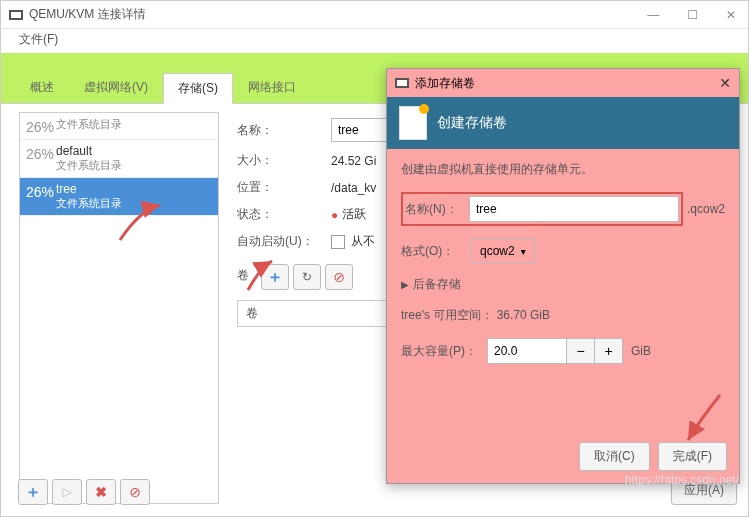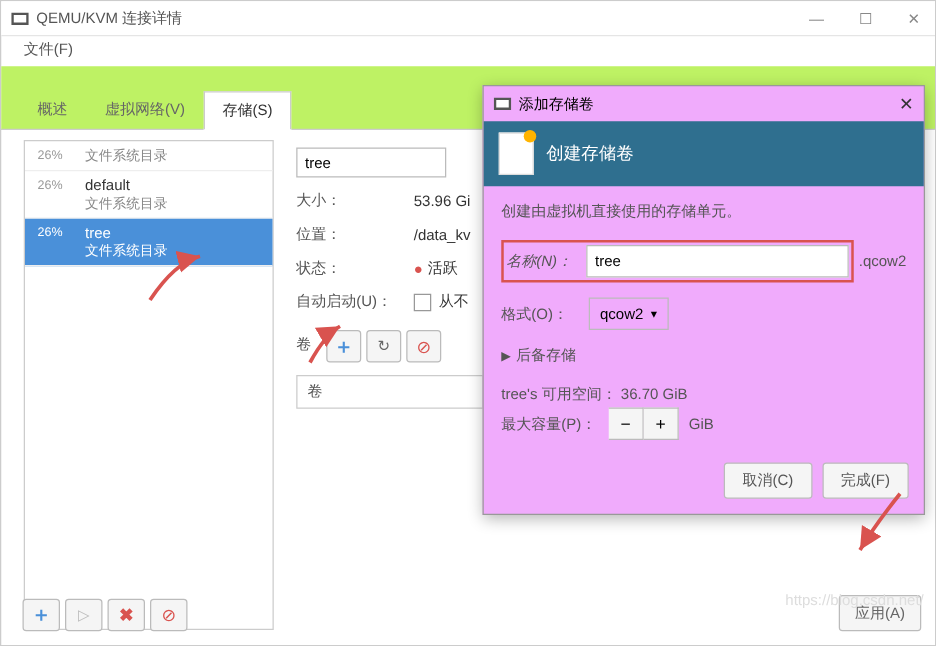--- a/index.html
+++ b/index.html
@@ -15,21 +15,21 @@
 .menubar { height: 24px; padding: 0 12px; display: flex; color: #555; }
 .menubar-item { padding: 2px 6px; cursor: pointer; }
 
 .tabbar { display: flex; background: #bef264; border-bottom: 1px solid #ccc; padding-left: 14px; padding-top: 19px; }
 .tab { padding: 6px 14px; color: #666; cursor: pointer; border: 1px solid transparent; }
 .tab.active { background: #fff; border: 1px solid #ccc; border-bottom-color: #fff; color: #333; position: relative; top: 1px; }
 
 .content { display: flex; height: 400px; }
 .pool-panel { width: 200px; border: 1px solid #ccc; margin: 8px 0 0 18px; background: #fff; }
 .pool-row { display: flex; align-items: flex-start; padding: 4px 6px; border-bottom: 1px solid #eee; }
-.pool-pct { color: #999; font-size: 10px; width: 24px; text-align: right; margin-right: 18px; padding-top: 2px; }
+.pool-pct { color: #999; font-size: 14px; width: 24px; text-align: right; margin-right: 6px; padding-top: 2px; }
 .pool-info { flex: 1; }
 .pool-name { font-size: 12px; color: #333; }
 .pool-sub { font-size: 11px; color: #888; font-family: Liberation Mono, monospace; }
 .pool-row.selected { background: #4a90d9; }
 .pool-row.selected .pool-name, .pool-row.selected .pool-sub, .pool-row.selected .pool-pct { color: #fff; }
 
 .detail { flex: 1; padding: 14px 18px; }
 .drow { display: flex; align-items: center; margin-bottom: 10px; }
 .dlabel { width: 94px; color: #555; }
 .dval { color: #333; }
@@ -46,42 +46,42 @@
 .bottom-toolbar { position: absolute; left: 18px; bottom: 12px; display: flex; gap: 4px; }
 .b-btn { width: 30px; height: 26px; border: 1px solid #bbb; background: #f5f5f5; display: flex; align-items: center; justify-content: center; border-radius: 3px; cursor: pointer; }
 .b-btn .plus-g { color: #4a90d9; font-size: 16px; font-weight: bold; }
 .b-btn .play-g { color: #bbb; font-size: 12px; }
 .b-btn .x-g { color: #d9534f; font-weight: bold; font-size: 14px; }
 .b-btn .stop-g { color: #d9534f; font-size: 14px; }
 
 .apply-btn { position: absolute; right: 12px; bottom: 12px; border: 1px solid #bbb; background: #f5f5f5; padding: 5px 12px; color: #666; border-radius: 3px; cursor: pointer; }
 
 
-.dialog { position: absolute; left: 386px; top: 68px; width: 354px; height: 344px; background: #f0abfc; border: 1px solid #999; box-shadow: 0 3px 12px rgba(0,0,0,.3); }
+.dialog { position: absolute; left: 386px; top: 68px; width: 354px; height: 416px; background: #fca5a5; border: 1px solid #999; box-shadow: 0 3px 12px rgba(0,0,0,.3); }
 .dlg-title { height: 28px; display: flex; align-items: center; padding: 0 8px; }
 .dlg-title .hw-icon { width: 14px; height: 10px; margin-right: 6px; }
 .dlg-x { margin-left: auto; font-size: 14px; cursor: pointer; color: #333; }
 .dlg-banner { background: #2f6f8f; color: #fff; height: 52px; display: flex; align-items: center; padding: 0 12px; gap: 10px; }
 .dlg-banner .page-ico { width: 28px; height: 34px; background: #fff; border: 1px solid #ddd; position: relative; }
 .dlg-banner .page-ico::after { content: ""; position: absolute; top: -3px; right: -3px; width: 10px; height: 10px; background: #ffb400; border-radius: 50%; }
 .dlg-banner-title { font-size: 14px; }
 .dlg-body { padding: 12px 14px; }
 .dlg-desc { color: #555; margin-bottom: 14px; }
 .dlg-row { display: flex; align-items: center; margin-bottom: 12px; }
 .dlg-label { width: 70px; color: #555; }
 .dlg-input { flex: 1; border: 1px solid #bbb; padding: 4px 6px; height: 26px; }
 .name-highlight { border: 2px solid #d9534f; padding: 2px; display: flex; align-items: center; flex: 1; }
-.name-highlight .dlg-label { width: 64px; font-style: italic; }
+.name-highlight .dlg-label { width: 64px; }
 .suffix { margin-left: 4px; color: #555; }
 .select-box { border: 1px solid #bbb; padding: 4px 8px; height: 26px; display: flex; align-items: center; gap: 6px; cursor: pointer; }
 .select-box .caret { font-size: 10px; }
 .disclosure { color: #555; cursor: pointer; margin: 6px 0 14px; }
 .disclosure .tri { font-size: 10px; margin-right: 4px; }
 .quota-title { font-weight: bold; color: #333; margin-bottom: 4px; }
-.quota-line { color: #555; margin-bottom: 2px; }
+.quota-line { color: #555; margin-bottom: 14px; }
 .spinner { display: flex; align-items: center; }
 .spinner input { width: 80px; border: 1px solid #bbb; height: 26px; padding: 0 6px; }
 .spinner .spin-btn { width: 28px; height: 26px; border: 1px solid #bbb; border-left: none; background: #f5f5f5; display: flex; align-items: center; justify-content: center; cursor: pointer; font-size: 14px; }
 .unit { margin-left: 8px; color: #555; }
 .dlg-buttons { position: absolute; right: 12px; bottom: 12px; display: flex; gap: 8px; }
 .dlg-btn { border: 1px solid #bbb; background: #f5f5f5; padding: 5px 14px; border-radius: 3px; cursor: pointer; color: #555; }
 
 
 .arrow { position: absolute; pointer-events: none; }
 .arrow svg { overflow: visible; }
@@ -106,20 +106,21 @@
   </div>
 
   <div class="menubar">
     <span class="menubar-item">文件(F)</span>
   </div>
 
   <div class="tabbar">
     <div class="tab">概述</div>
     <div class="tab">虚拟网络(V)</div>
     <div class="tab active">存储(S)</div>
+    <div class="tab">网络接口</div>
   </div>
 
   <div class="content">
     <div class="pool-panel">
       <div class="pool-row">
         <div class="pool-pct">26%</div>
         <div class="pool-info">
           <div class="pool-sub">文件系统目录</div>
         </div>
       </div>
@@ -134,25 +135,26 @@
         <div class="pool-pct">26%</div>
         <div class="pool-info">
           <div class="pool-name">tree</div>
           <div class="pool-sub">文件系统目录</div>
         </div>
       </div>
     </div>
 
     <div class="detail">
       <div class="drow">
+        <span class="dlabel">名称：</span>
         <input class="input-text" style="width: 120px;" value="tree">
       </div>
       <div class="drow">
         <span class="dlabel">大小：</span>
-        <span class="dval">53.96 Gi</span>
+        <span class="dval">24.52 Gi</span>
       </div>
       <div class="drow">
         <span class="dlabel">位置：</span>
         <span class="dval">/data_kv</span>
       </div>
       <div class="drow">
         <span class="dlabel">状态：</span>
         <span style="color:#d9534f;margin-right:4px;">●</span>
         <span class="dval">活跃</span>
       </div>
@@ -225,20 +227,21 @@
 
     <div class="disclosure">
       <span class="tri">▶</span><span>后备存储</span>
     </div>
 
     <div class="quota-line">tree's 可用空间： 36.70 GiB</div>
 
     <div class="dlg-row">
       <span class="dlg-label" style="width:86px">最大容量(P)：</span>
       <div class="spinner">
+        <input value="20.0" style="">
         <div class="spin-btn">−</div>
         <div class="spin-btn">+</div>
       </div>
       <span class="unit">GiB</span>
     </div>
   </div>
   <div class="dlg-buttons">
     <button class="dlg-btn">取消(C)</button>
     <button class="dlg-btn">完成(F)</button>
   </div>
@@ -268,13 +271,13 @@
   <svg width="50" height="60">
       <defs>
         <marker id="ah3" markerWidth="8" markerHeight="8" refX="6" refY="3" orient="auto">
           <path d="M0,0 L6,3 L0,6 Z" fill="#d9534f"></path>
         </marker>
       </defs>
       <path d="M40,5 Q20,30 8,50" stroke="#d9534f" stroke-width="3" fill="none" marker-end="url(#ah3)"></path>
     </svg>
 </div>
 
-<div class="watermark">https://blog.csdn.net/</div>
+<div class="watermark">https://https.csdn.net/</div>
 
 </body></html>

